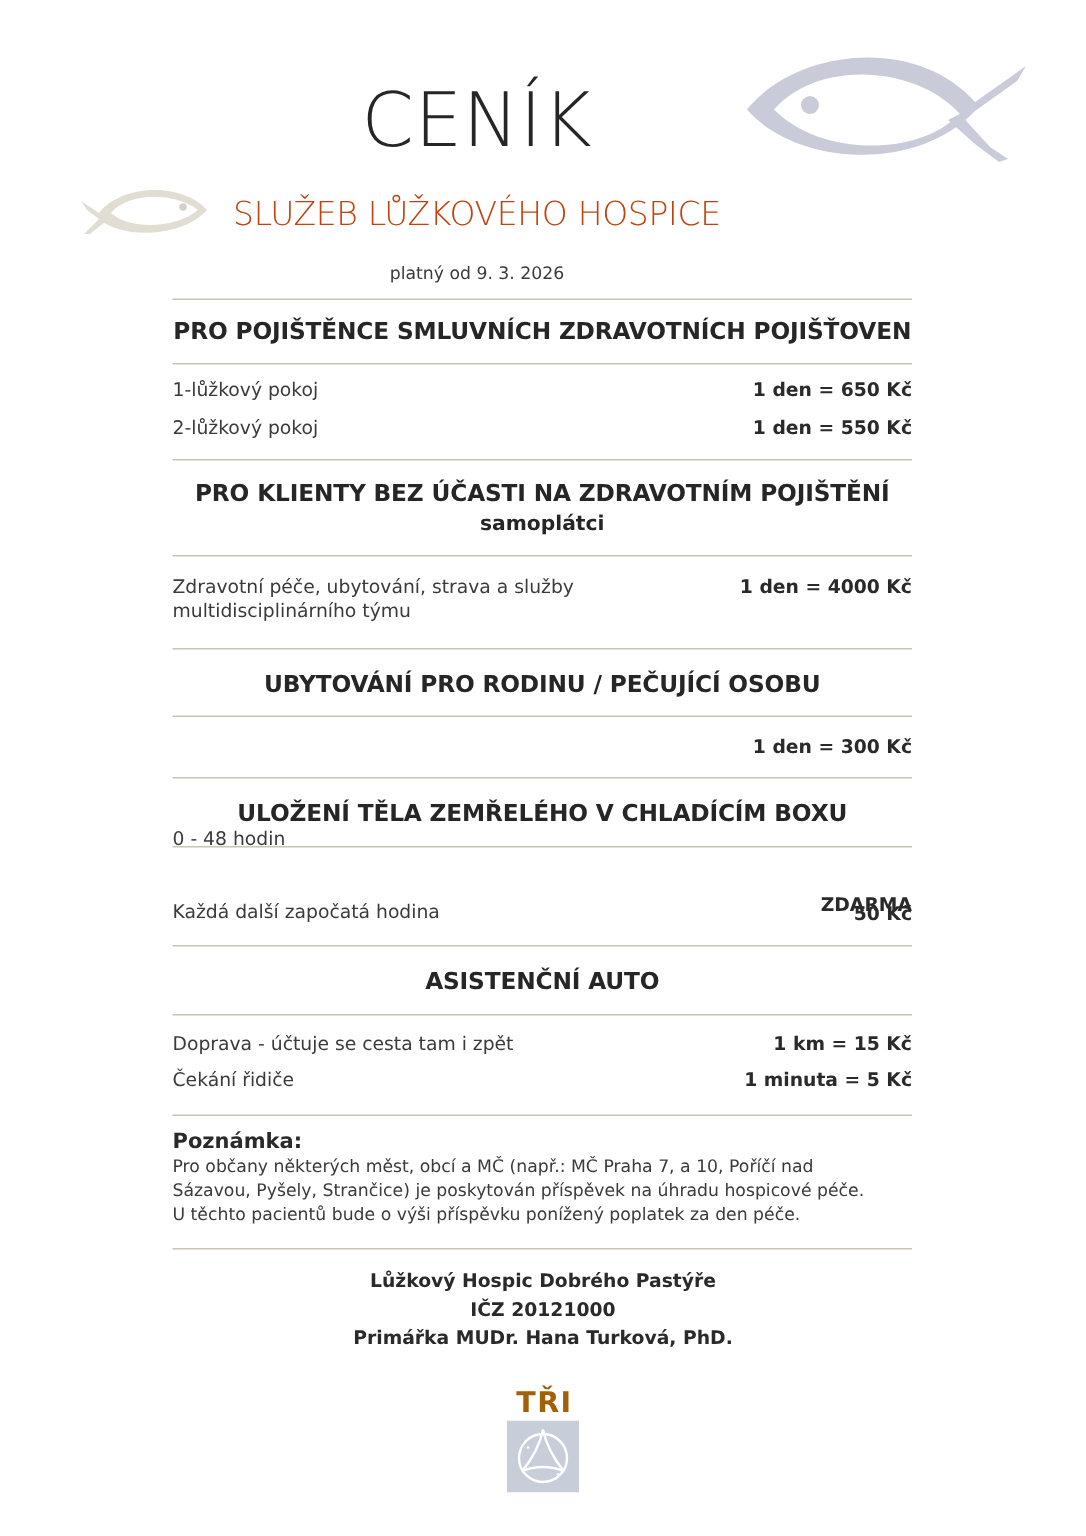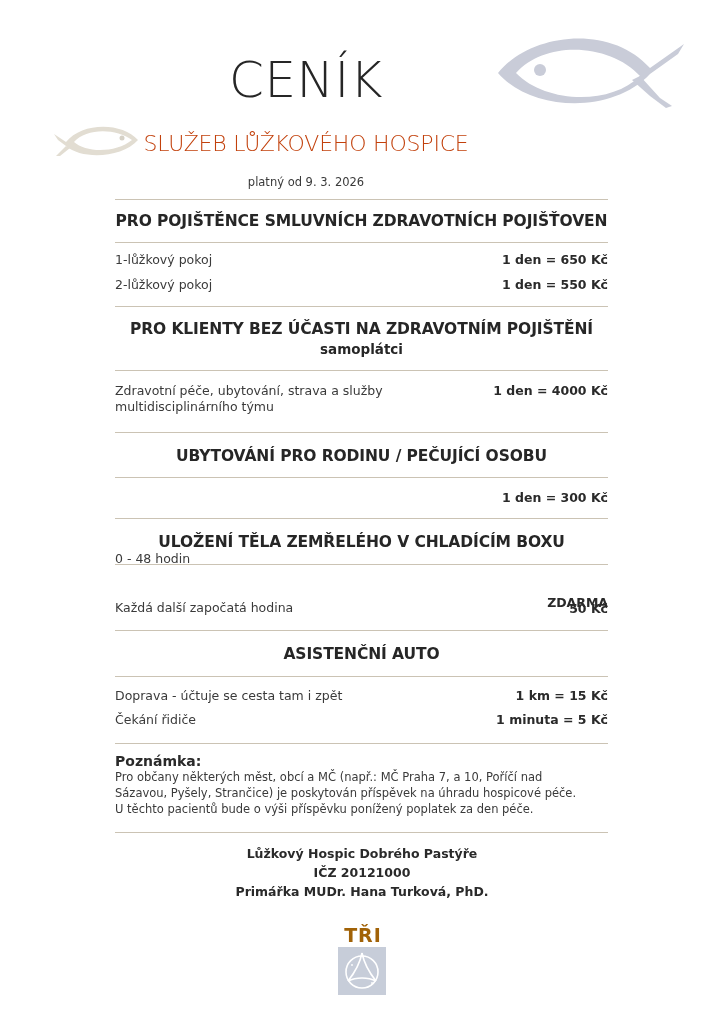--- a/index.html
+++ b/index.html
@@ -1,19 +1,19 @@
 <!DOCTYPE html>
 <html><head>
   <meta charset="utf-8">
   <style>
     html, body { margin: 0; padding: 0; background: #ffffff; }
     body { width: 724px; height: 1024px; position: relative; overflow: hidden;
       font-family: "DejaVu Sans", sans-serif; color: #2a2a2a; }
     .abs { position: absolute; }
-    .center { left: 4px; width: 604px; text-align: center; }
+    .center { left: 16px; width: 604px; text-align: center; }
     .title { top: 52px; font-size: 50px; font-weight: 300; letter-spacing: 0.5px; color: #262626; line-height: 56px; }
     .subtitle { top: 128px; font-size: 22px; font-weight: 300; color: #c2410c; line-height: 32px; letter-spacing: -0.2px; }
     .date { top: 174px; font-size: 11.5px; color: #3a3a3a; line-height: 16px; }
     .rule { left: 115px; width: 493px; height: 0; border-top: 1.5px solid #cbc3b4; }
     .heading { left: 115px; width: 493px; text-align: center; font-weight: bold; font-size: 15.5px; color: #262626; line-height: 20px; letter-spacing: -0.1px; }
     .subheading { left: 115px; width: 493px; text-align: center; font-weight: bold; font-size: 13.5px; color: #262626; line-height: 18px; }
     .row-label { left: 115px; font-size: 12.5px; color: #3a3a3a; line-height: 16px; }
     .row-price { right: 116px; text-align: right; font-size: 12.5px; font-weight: bold; color: #2a2a2a; line-height: 16px; }
     .note-title { left: 115px; font-size: 14px; font-weight: bold; color: #2a2a2a; line-height: 15px; }
     .note-text { left: 115px; width: 495px; font-size: 11.5px; color: #3a3a3a; line-height: 16px; }

